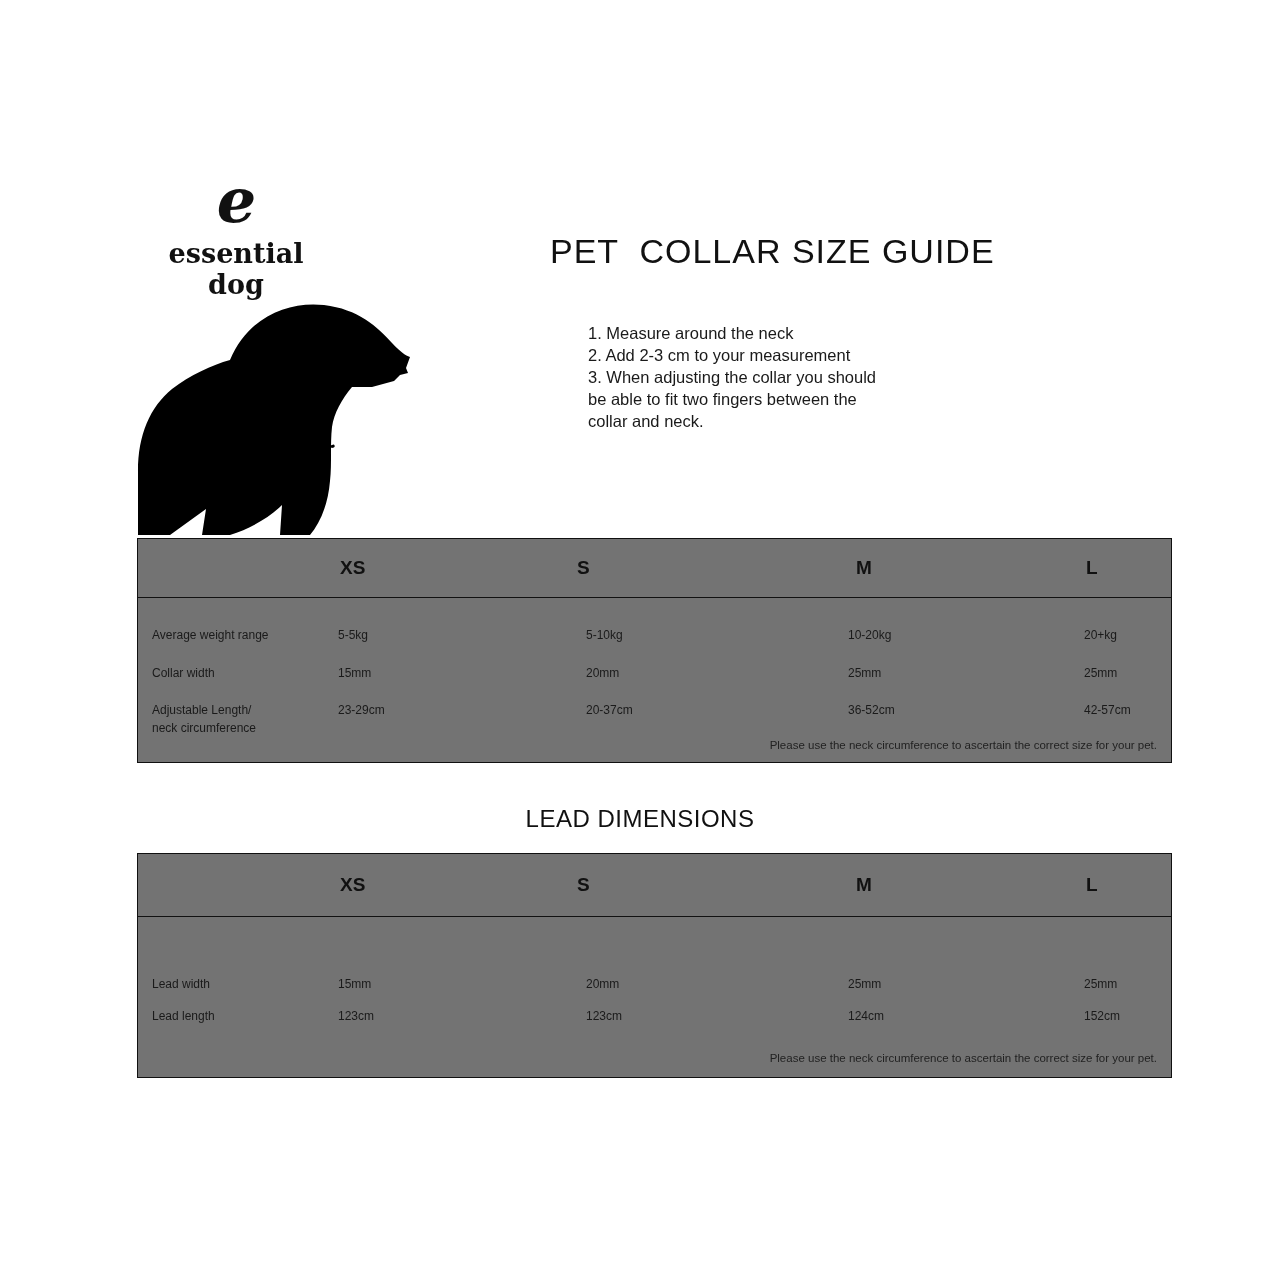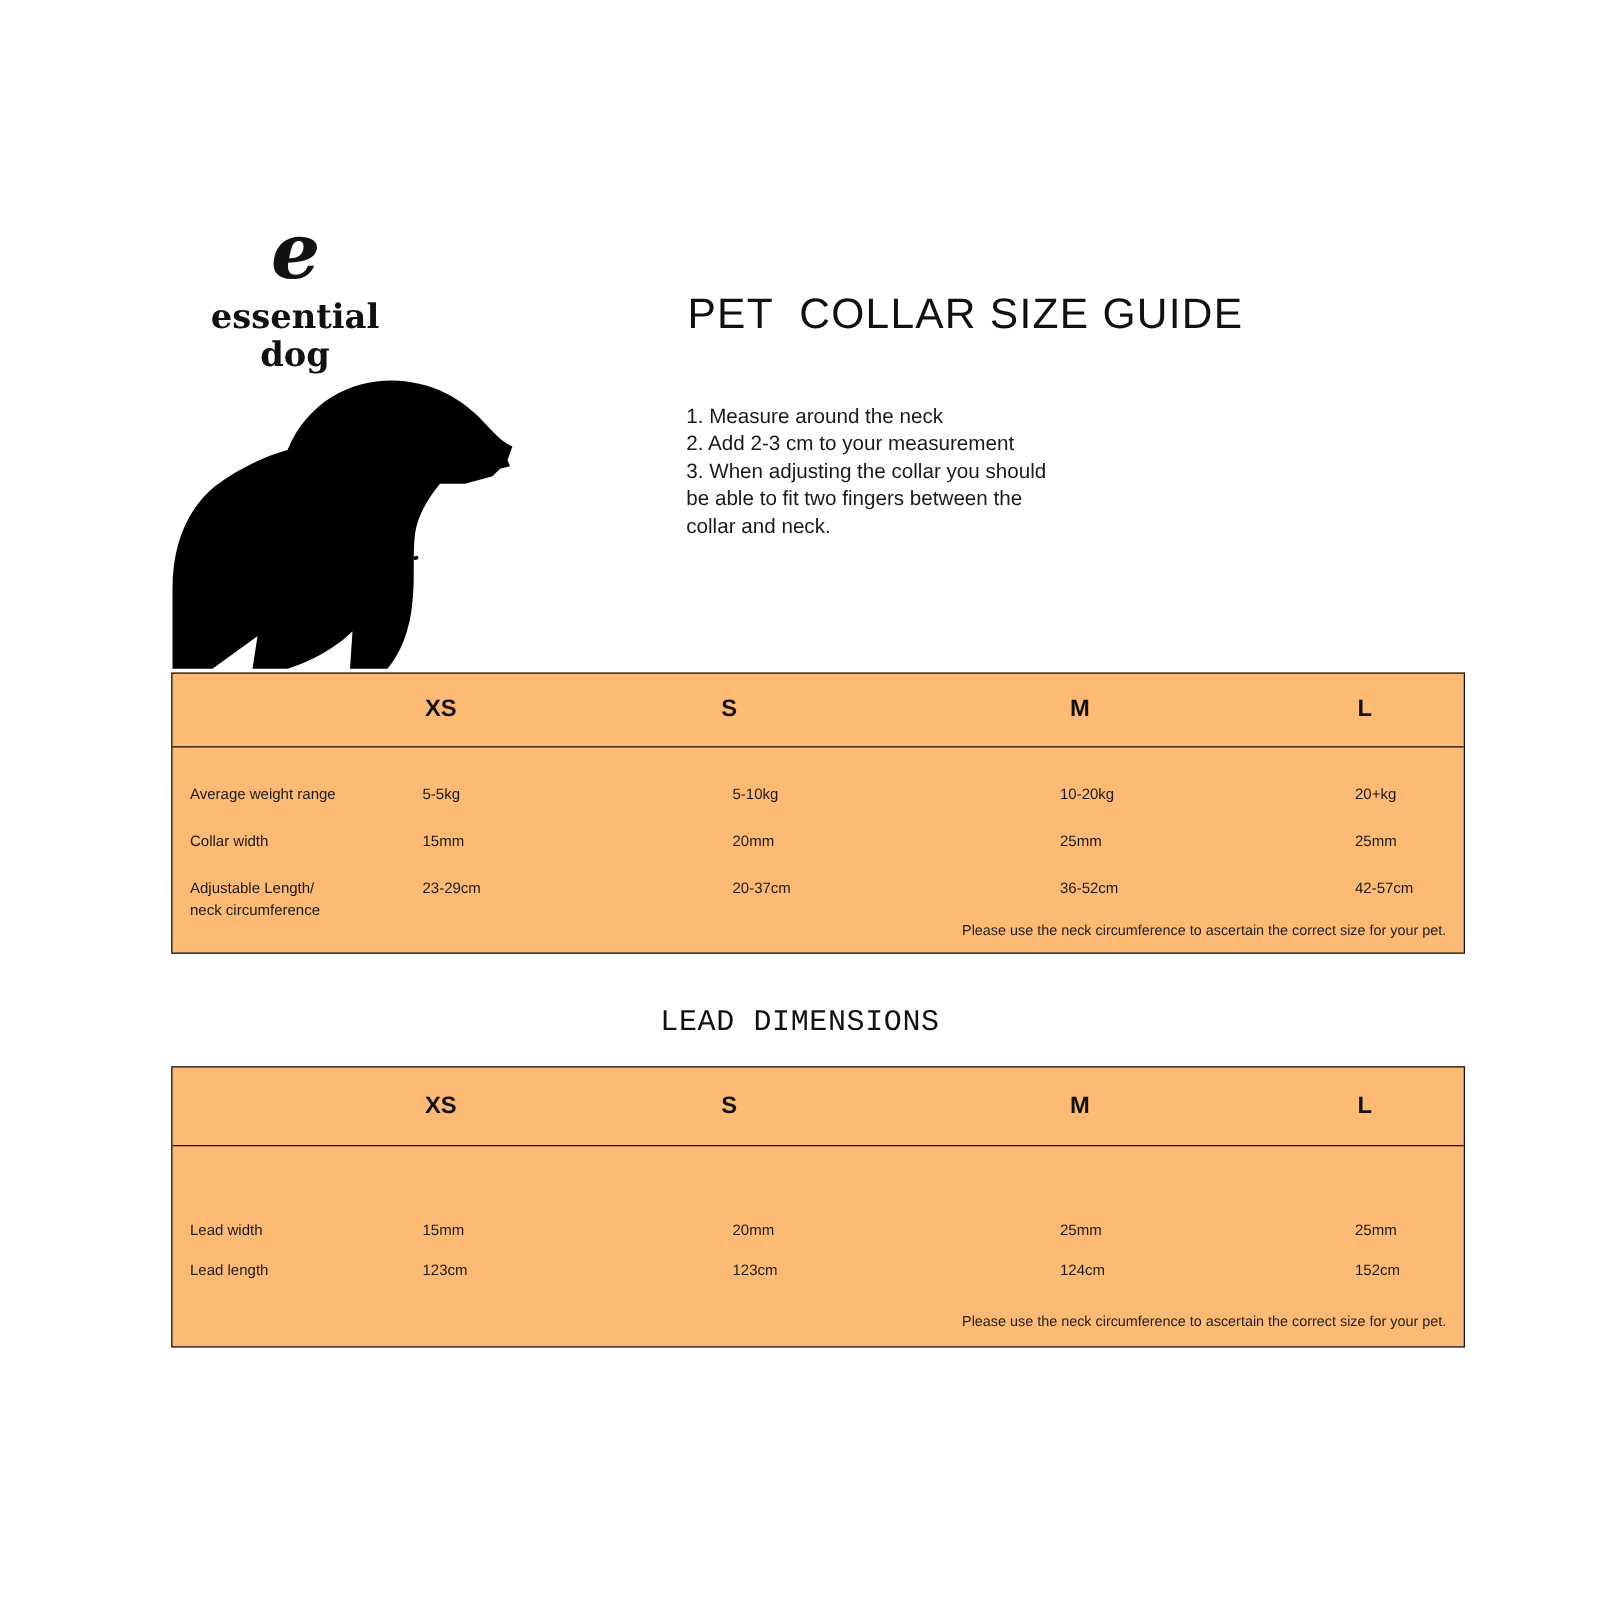--- a/index.html
+++ b/index.html
@@ -63,28 +63,28 @@
   }
   .steps {
     position: absolute;
     left: 549px;
     top: 322px;
     width: 400px;
     font-size: 16.5px;
     line-height: 22px;
     color: #1a1a1a;
   }
-  .steps div { white-space: pre-wrap; }
+  .steps div { white-space: pre-wrap; margin-left: 39px; }
 
   
   .table-block {
     position: absolute;
     border: 1px solid #111;
     box-sizing: border-box;
-    background: #fdba74;
+    background: #737373;
   }
   #collar-table { left: 137px; top: 538px; width: 1035px; height: 225px; }
   #lead-table   { left: 137px; top: 853px; width: 1035px; height: 225px; }
 
   .head-row {
     position: relative;
     height: 58px;
     border-bottom: 1px solid #111;
   }
   .head-cell {
@@ -129,21 +129,20 @@
   
   .lead-title {
     position: absolute;
     left: 0;
     top: 805px;
     width: 1280px;
     text-align: center;
     font-size: 24px;
     letter-spacing: 0.5px;
     color: #111;
-    font-family: Liberation Mono, monospace;
   }
 </style>
 </head>
 <body>
 
 <div class="brand">
   <div class="brand-mark">e</div>
   <div class="brand-name">essential dog</div>
 </div>
 

